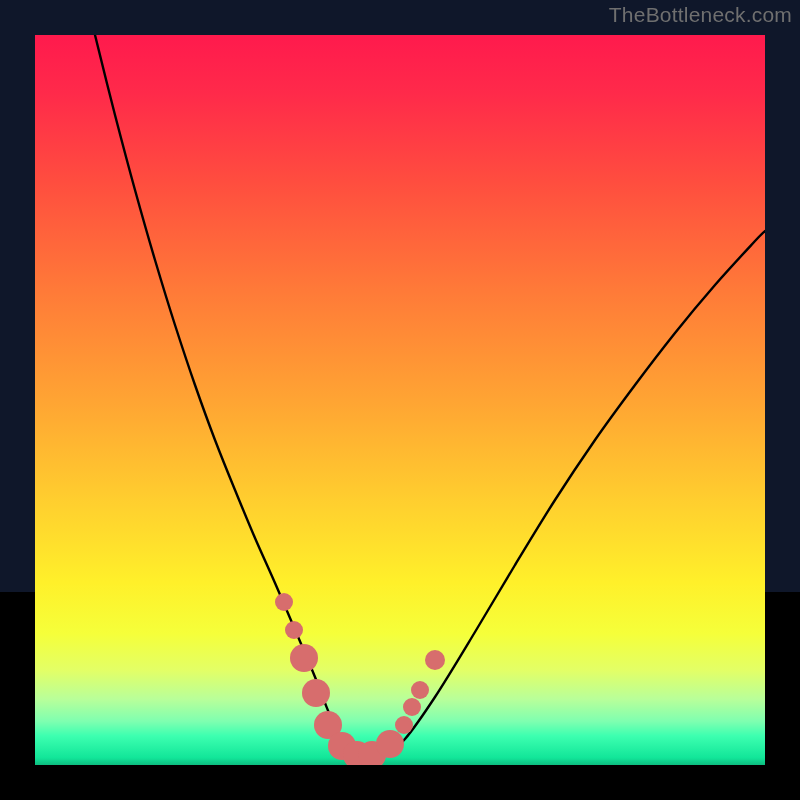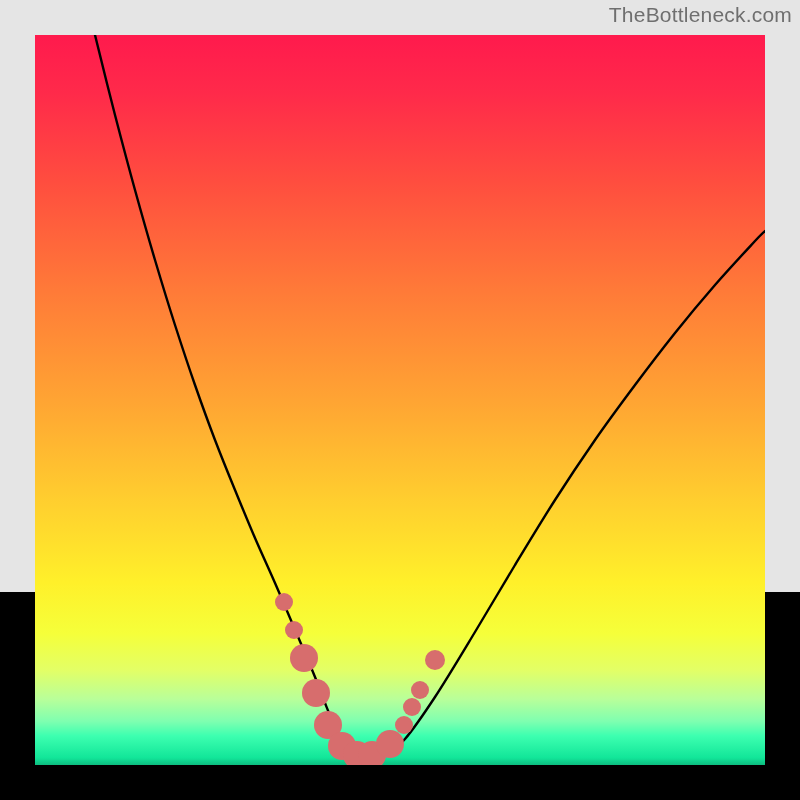--- a/index.html
+++ b/index.html
@@ -10,21 +10,21 @@
     background: #000;
     overflow: hidden;
     font-family: Arial, Helvetica, sans-serif;
   }
   .frame {
     position: absolute;
     left: 0;
     top: 0;
     width: 800px;
     height: 592px;
-    background: #e5e5e5;
+    background: #0f172a;
     text-decoration: underline;
   }
   .plot-area {
     position: absolute;
     left: 35px;
     top: 35px;
     width: 730px;
     height: 730px;
     overflow: hidden;
   }

